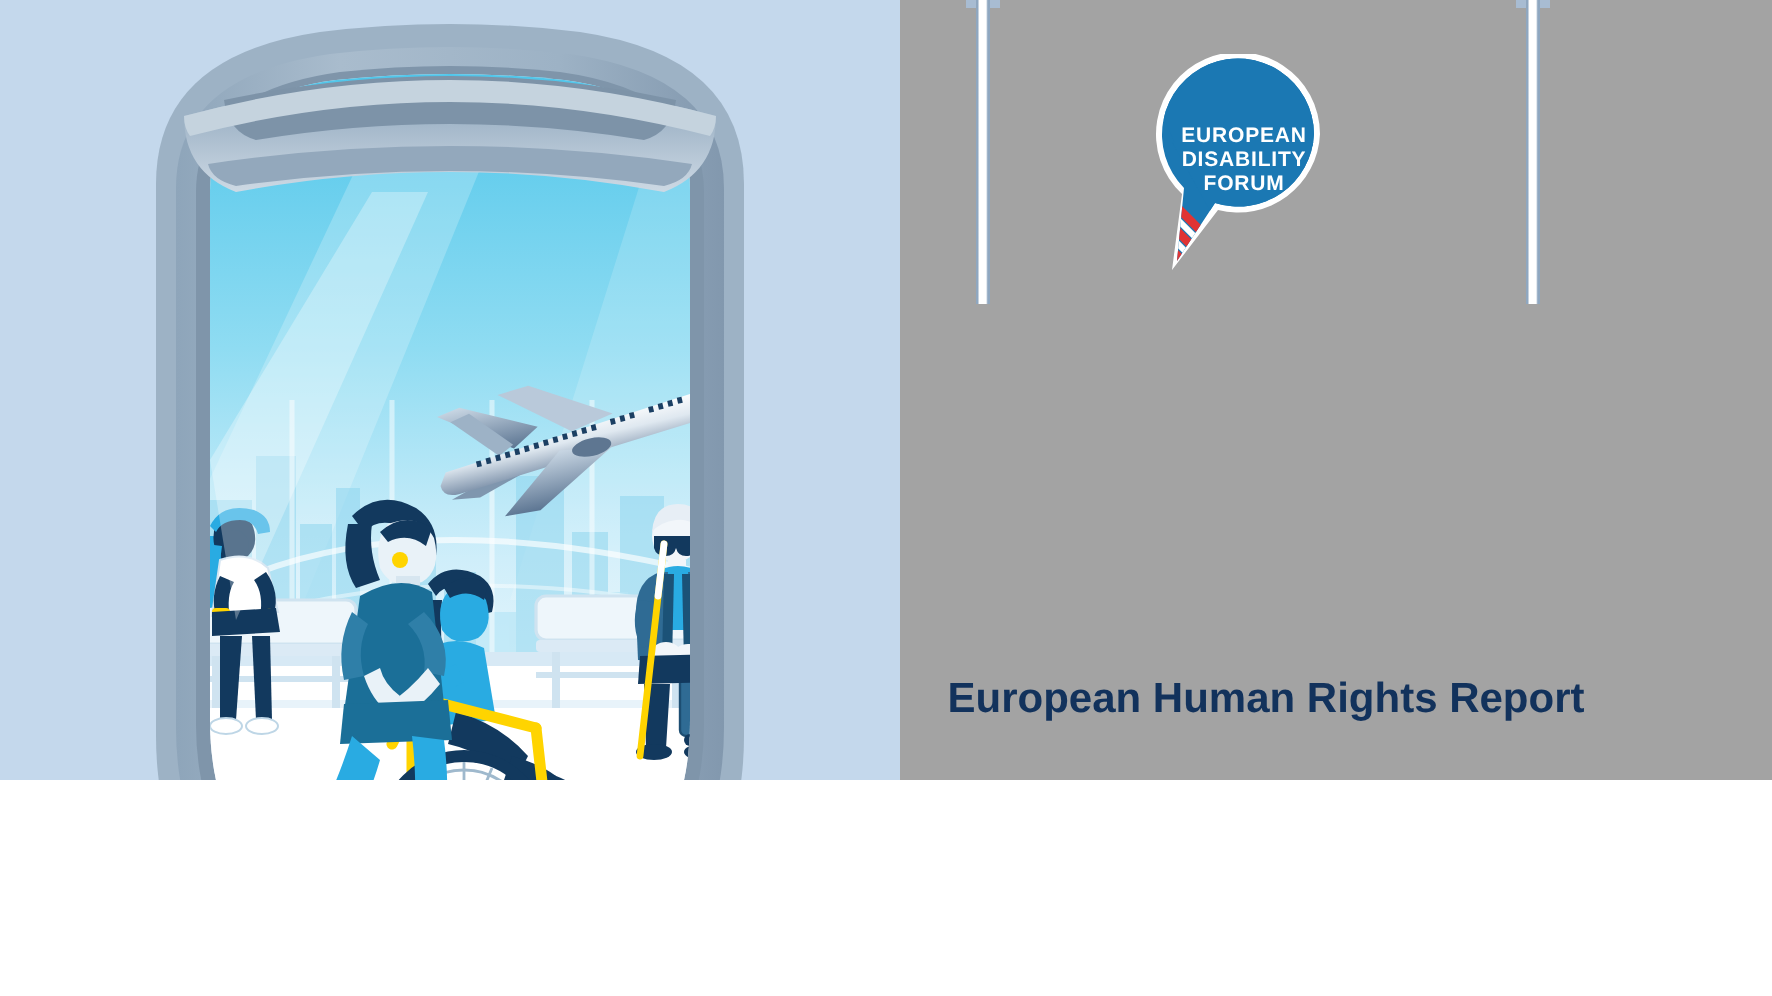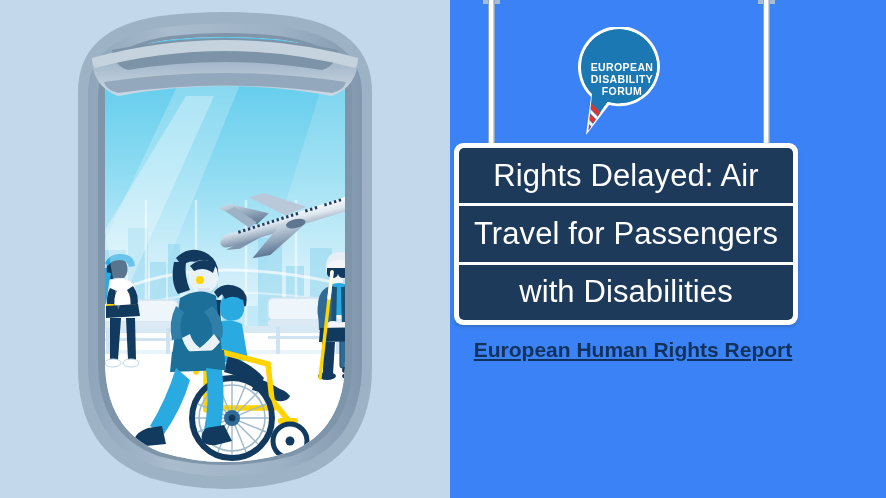--- a/index.html
+++ b/index.html
@@ -4,22 +4,22 @@
 <title>Rights Delayed Cover</title>
 <style>
   * { box-sizing: border-box; margin: 0; padding: 0; }
   html, body {
     width: 886px; height: 498px;
     overflow: hidden;
     font-family: "Liberation Sans", sans-serif;
   }
   #cover {
     position: relative;
-    width: 886px; height: 498px;
-    background: #3b82f6;
+    width: 886px; height: 390px;
+    background: #a3a3a3;
     overflow: hidden;
   }
 
   
   #illustration {
     position: absolute;
     left: 0; top: 0;
     width: 450px; height: 498px;
   }
   #illustration svg { display: block; }
@@ -95,21 +95,21 @@
   #subtitle {
     position: absolute;
     left: 0; top: 336px;
     width: 386px;
     text-align: center;
     color: #12325c;
     font-size: 21px;
     font-weight: bold;
     line-height: 1.33;
   }
-  #subtitle .sub-line { display: block; text-decoration: underline; }
+  #subtitle .sub-line { display: block; }
 </style>
 </head>
 <body>
 
 <div id="cover">
 
   <div id="illustration">
     <svg width="450" height="498" viewBox="0 0 450 498" xmlns="http://www.w3.org/2000/svg">
       <defs>
         <clipPath id="winClip">
@@ -467,26 +467,19 @@
           <polygon points="-10,-10 100,-10 100,46 14,46" fill="#1b78b3"></polygon>
           <polygon points="12,44 100,44 100,120 54,120" fill="#1b78b3"></polygon>
         </g>
 
         <text x="48" y="44" text-anchor="middle" fill="#ffffff" font-family="'Liberation Sans', sans-serif" font-size="10.5" font-weight="bold" letter-spacing=".4">EUROPEAN</text>
         <text x="48" y="56" text-anchor="middle" fill="#ffffff" font-family="'Liberation Sans', sans-serif" font-size="10.5" font-weight="bold" letter-spacing=".4">DISABILITY</text>
         <text x="48" y="68" text-anchor="middle" fill="#ffffff" font-family="'Liberation Sans', sans-serif" font-size="10.5" font-weight="bold" letter-spacing=".4">FORUM</text>
       </svg>
     </div>
 
-    <div id="sign">
-      <div id="sign-inner">
-        <div class="sign-line">Rights Delayed: Air</div>
-        <div class="sign-line">Travel for Passengers</div>
-        <div class="sign-line">with Disabilities</div>
-      </div>
-    </div>
 
     <div id="subtitle">
       <span class="sub-line">European Human Rights Report</span>
     </div>
 
   </div>
 </div>
 
 </body></html>

